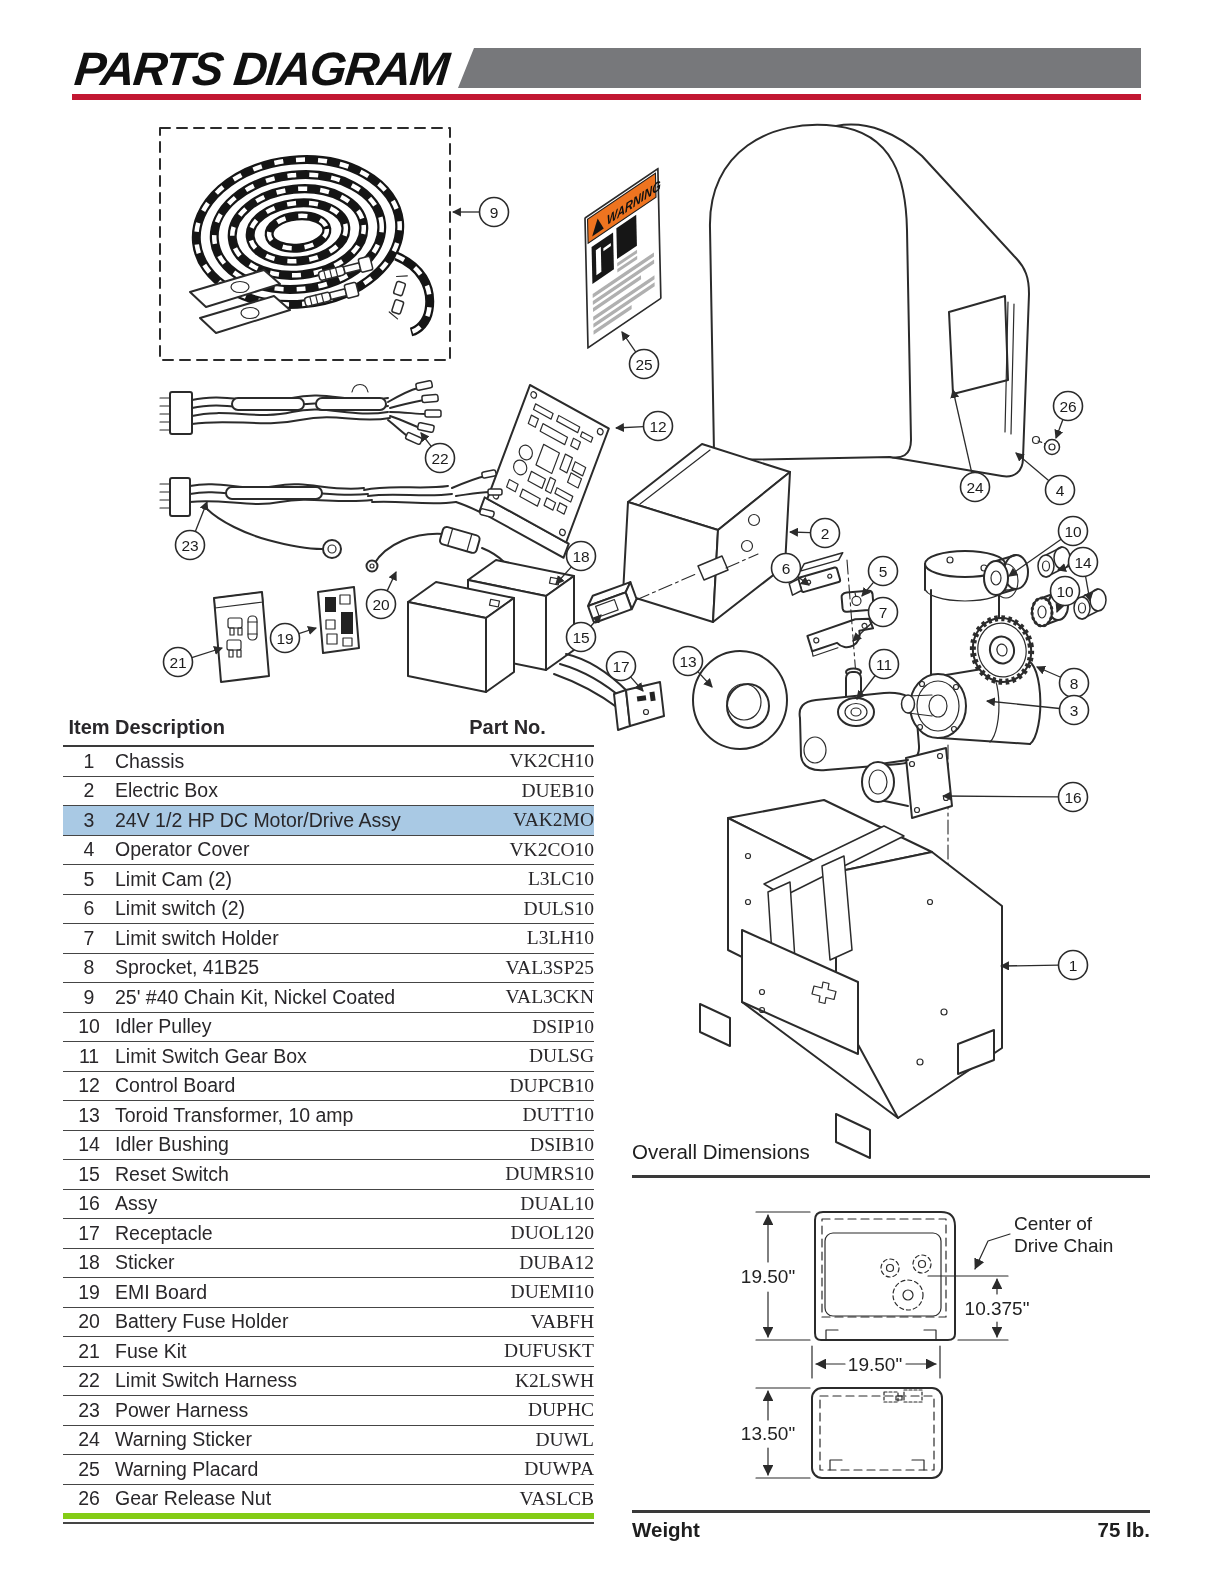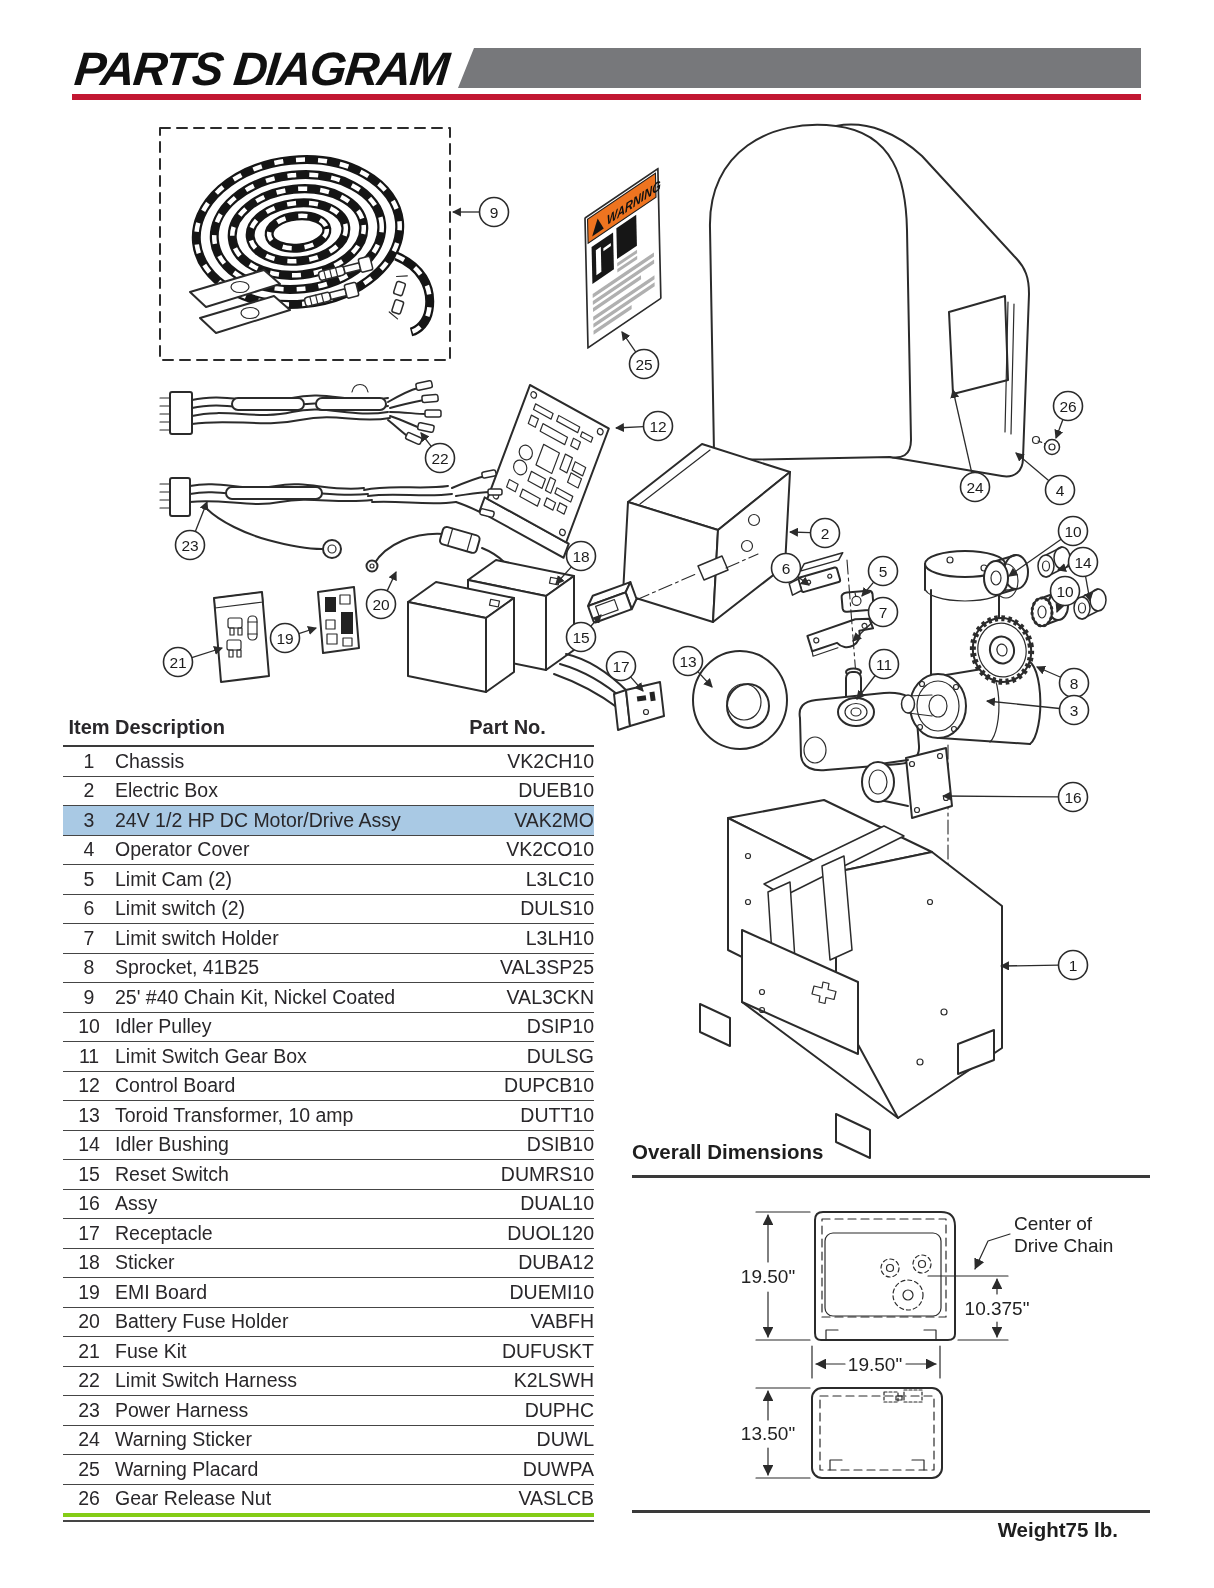--- a/index.html
+++ b/index.html
@@ -32,31 +32,31 @@
   
   .table-wrap{position:absolute;left:63px;top:714px;width:531px;border-bottom:2px solid #454545;padding-bottom:3px;}
   table.parts{border-collapse:collapse;width:531px;font-size:19.5px;color:#29272a;}
   table.parts th{font-weight:bold;font-size:20px;text-align:left;padding:2px 0 6px;border-bottom:2.5px solid #3a3a3a;}
   table.parts th.c-item{text-align:center;width:52px;}
   table.parts th.c-part{padding-right:24px;}
   table.parts td{border-top:1.9px solid #454545;height:28.5px;padding:0;}
   table.parts tbody tr:first-child td{border-top:0;}
   td.c-item{text-align:center;width:52px;}
   td.c-desc{text-align:left;padding-left:2px;margin-left:40px;}
-  td.c-part{text-align:right;padding-right:24px;}
+  td.c-part{text-align:right;padding-right:24px;font-family:Liberation Serif, serif;}
   tr.hl td{background:#a9c9e4;}
-  table.parts{border-bottom:4px solid #84cc16;}
+  table.parts{border-bottom:6px solid #84cc16;}
 
   
-  .dims-title{position:absolute;left:632px;top:1140px;font-size:20.5px;font-weight:bold;color:#1e1e1e;}
+  .dims-title{position:absolute;left:632px;top:1140px;font-size:20.5px;font-weight:normal;color:#1e1e1e;}
   .rule{position:absolute;left:632px;width:518px;height:2.5px;background:#3a3a3a;}
   .rule.r1{top:1175px;}
   .rule.r2{top:1510px;}
   .dims-svg{position:absolute;left:620px;top:1190px;width:540px;height:310px;pointer-events:none;}
-  .weight-row{position:absolute;left:600px;top:1518px;width:518px;display:flex;justify-content:flex-end;
+  .weight-row{position:absolute;left:632px;top:1518px;width:518px;display:flex;justify-content:space-between;
               font-size:20.5px;font-weight:bold;color:#1e1e1e;}
 </style>
 </head>
 <body>
 
 <div class="titlebar">
   <div class="graybar"></div>
   <div class="pagetitle">PARTS DIAGRAM</div>
 </div>
 <div class="redline"></div>

